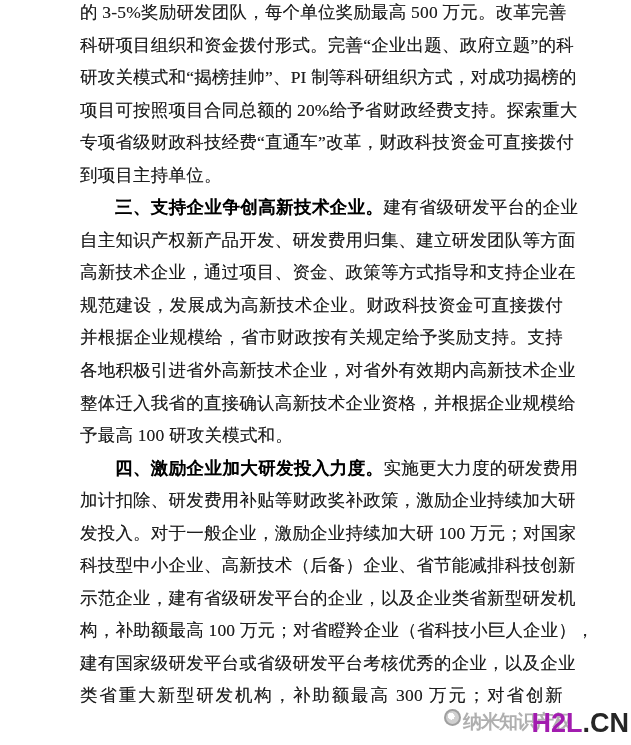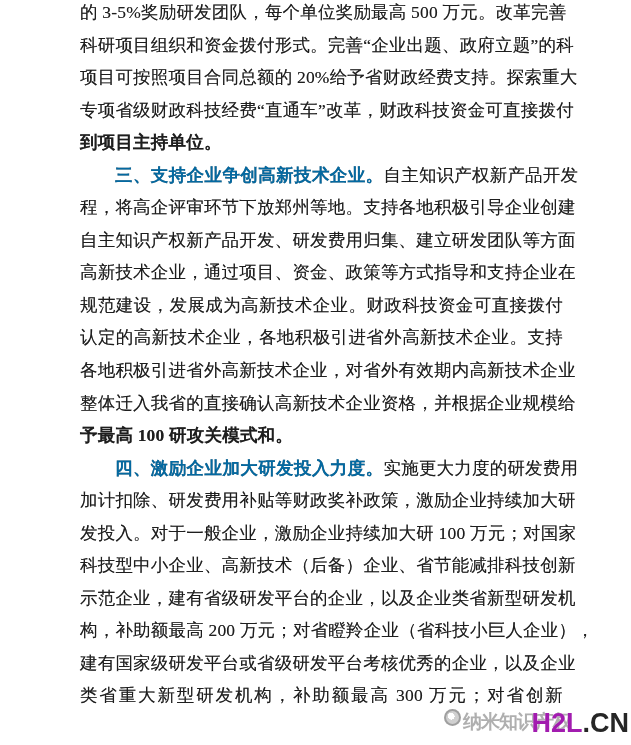--- a/index.html
+++ b/index.html
@@ -19,29 +19,28 @@
   }
   .line{
     height:32.55px;line-height:32.55px;
     text-align:justify;
     text-align-last:justify;
     white-space:nowrap;
     text-shadow:0 0 0.6px rgba(30,30,30,0.55);
   }
   .line.para-end{
     text-align-last:left;
-    font-weight:bold;
   }
   .line.indent{
     text-indent:35px;
   }
   .line .bold{
     font-family:Liberation Sans, sans-serif;
     font-weight:700;
-    color:#0369a1;
+    color:#000000;
     letter-spacing:0.4px;
   }
   .watermark{
     position:absolute;right:2px;bottom:8px;height:34px;width:186px;
     pointer-events:none;
   }
   .wm-faint{
     position:absolute;right:58px;bottom:2px;
     display:flex;align-items:flex-start;gap:2px;
     color:rgba(110,110,110,0.55);
@@ -65,40 +64,40 @@
   .wm-h2l{color:#a21caf;}
   .wm-cn{color:#262626;}
 </style>
 </head>
 <body>
 
 <div class="page">
   <div class="textblock">
     <div class="line">的 3-5%奖励研发团队，每个单位奖励最高 500 万元。改革完善</div>
     <div class="line">科研项目组织和资金拨付形式。完善“企业出题、政府立题”的科</div>
+    <div class="line">研攻关模式和“揭榜挂帅”、PI 制等科研组织方式，对成功揭榜的</div>
     <div class="line">项目可按照项目合同总额的 20%给予省财政经费支持。探索重大</div>
     <div class="line">专项省级财政科技经费“直通车”改革，财政科技资金可直接拨付</div>
     <div class="line para-end">到项目主持单位。</div>
 
-    <div class="line indent"><span class="bold">三、支持企业争创高新技术企业。</span><span>自主知识产权新产品开发</span></div>
-    <div class="line">程，将高企评审环节下放郑州等地。支持各地积极引导企业创建</div>
+    <div class="line indent"><span class="bold">三、支持企业争创高新技术企业。</span><span>建有省级研发平台的企业</span></div>
     <div class="line">自主知识产权新产品开发、研发费用归集、建立研发团队等方面</div>
     <div class="line">高新技术企业，通过项目、资金、政策等方式指导和支持企业在</div>
     <div class="line">规范建设，发展成为高新技术企业。财政科技资金可直接拨付</div>
-    <div class="line">认定的高新技术企业，各地积极引进省外高新技术企业。支持</div>
+    <div class="line">并根据企业规模给，省市财政按有关规定给予奖励支持。支持</div>
     <div class="line">各地积极引进省外高新技术企业，对省外有效期内高新技术企业</div>
     <div class="line">整体迁入我省的直接确认高新技术企业资格，并根据企业规模给</div>
     <div class="line para-end">予最高 100 研攻关模式和。</div>
 
     <div class="line indent"><span class="bold">四、激励企业加大研发投入力度。</span><span>实施更大力度的研发费用</span></div>
     <div class="line">加计扣除、研发费用补贴等财政奖补政策，激励企业持续加大研</div>
     <div class="line">发投入。对于一般企业，激励企业持续加大研 100 万元；对国家</div>
     <div class="line">科技型中小企业、高新技术（后备）企业、省节能减排科技创新</div>
     <div class="line">示范企业，建有省级研发平台的企业，以及企业类省新型研发机</div>
-    <div class="line">构，补助额最高 200 万元；对省瞪羚企业（省科技小巨人企业），</div>
+    <div class="line">构，补助额最高 100 万元；对省瞪羚企业（省科技小巨人企业），</div>
     <div class="line">建有国家级研发平台或省级研发平台考核优秀的企业，以及企业</div>
     <div class="line">类省重大新型研发机构，补助额最高 300 万元；对省创新</div>
   </div>
 
   <div class="watermark">
     <span class="wm-faint">
         <span class="wm-circle"></span>
         <span>纳米知识产权</span>
       </span>
     <span class="wm-brand"><span class="wm-h2l">H2L</span><span class="wm-cn">.CN</span></span>

